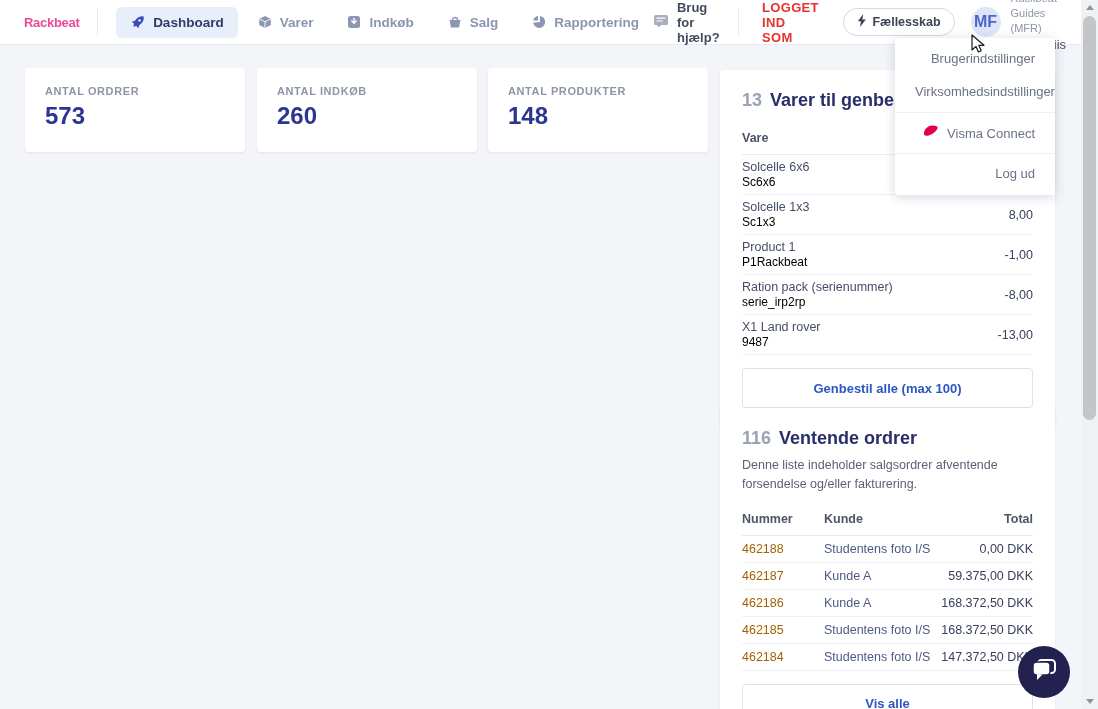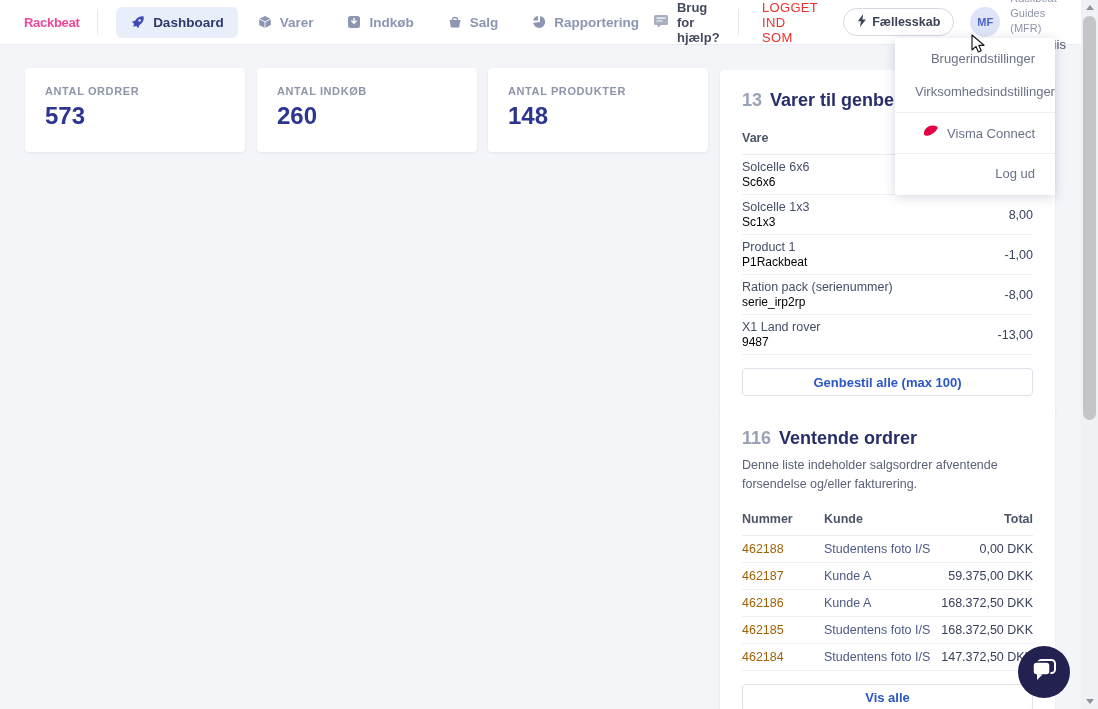--- a/index.html
+++ b/index.html
@@ -24,30 +24,30 @@
     display:flex; align-items:center; gap:8px;
     padding:8px 14px; border-radius:6px;
     font-size:13.5px; font-weight:600; color:#8b96b3; cursor:pointer;
     white-space:nowrap;
   }
   .tab.active { background:#e9eefb; color:#2f3a6d; }
   .tab svg { display:block; }
 
   .nav-right { margin-left:auto; display:flex; align-items:center; }
   .help { display:flex; align-items:center; gap:8px; font-size:13px; font-weight:700; color:#434b5e; cursor:pointer; }
-  .logged { color:#e8312c; font-size:13px; font-weight:400; letter-spacing:0.3px; margin:0 24px; }
+  .logged { color:#e8312c; font-size:13px; font-weight:700; letter-spacing:0.3px; margin:0 24px; }
   .pill {
     display:flex; align-items:center; gap:5px;
     border:1px solid #d6d9e2; border-radius:15px;
     padding:5px 13px; font-size:12.5px; font-weight:700; color:#3c4354;
     background:#fff; cursor:pointer; white-space:nowrap;
   }
   .avatar {
     width:30px; height:30px; border-radius:50%;
-    background:#dee5f8; color:#4d63c8; font-weight:700; font-size:11px;
+    background:#dee5f8; color:#4d63c8; font-weight:700; font-size:16px;
     display:flex; align-items:center; justify-content:center;
     margin:0 10px 0 16px; cursor:pointer; flex:0 0 auto;
   }
   .userblock { line-height:1.35; cursor:pointer; }
   .userblock .acct { font-size:11px; color:#8e95a8; }
   .userblock .uname { font-size:13px; color:#4b5268; }
 
   
   .card {
     position:absolute; width:220px; height:84px;
@@ -98,21 +98,21 @@
   }
   .col-num { width:82px; flex:0 0 auto; color:#a16207; }
   .col-cust { flex:1; color:#4d5a86; }
   .col-total { flex:0 0 auto; text-align:right; color:#39415c; }
   .head-num { width:82px; flex:0 0 auto; }
   .head-cust { flex:1; }
   .head-total { flex:0 0 auto;margin-left:32px; }
   #pending-panel .tbl-head { justify-content:flex-start; }
 
   .panel-btn {
-    margin-top:13px; height:28px; width:100%;
+    margin-top:13px; height:40px; width:100%;
     background:#fff; border:1px solid #dfe2ea; border-radius:4px;
     display:flex; align-items:center; justify-content:center;
     font-size:13px; font-weight:700; color:#2b57c5; cursor:pointer;
   }
 
   
   .dropdown {
     position:absolute; left:895px; top:38px; width:160px;
     background:#fff; border-radius:2px; z-index:50;
     box-shadow:0 2px 12px rgba(30,40,90,.18);

